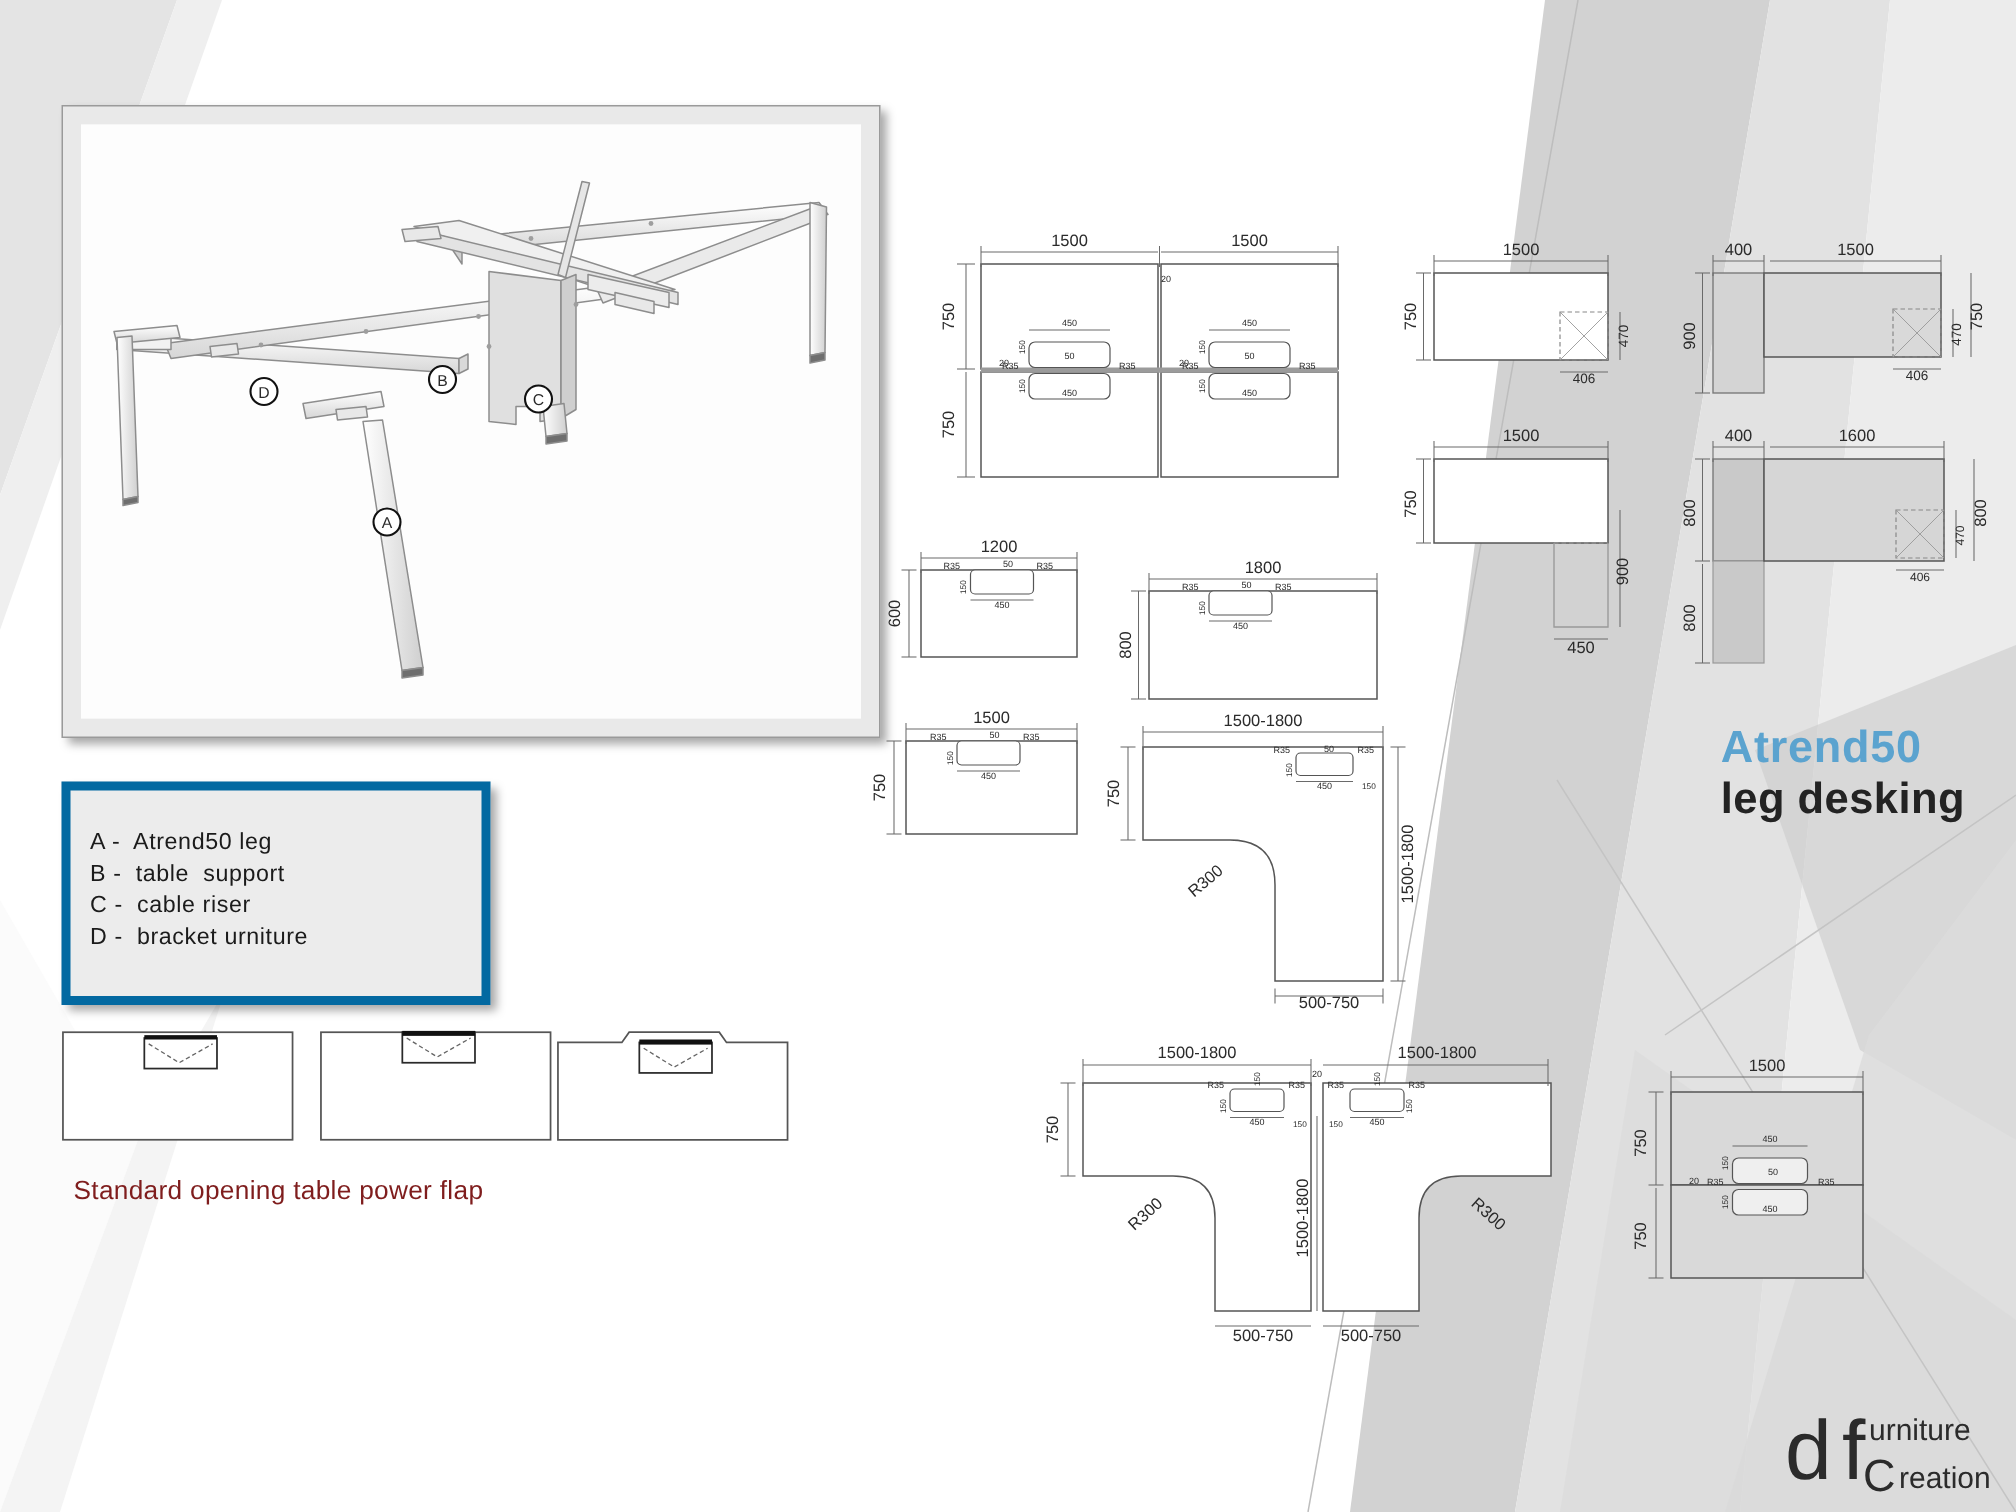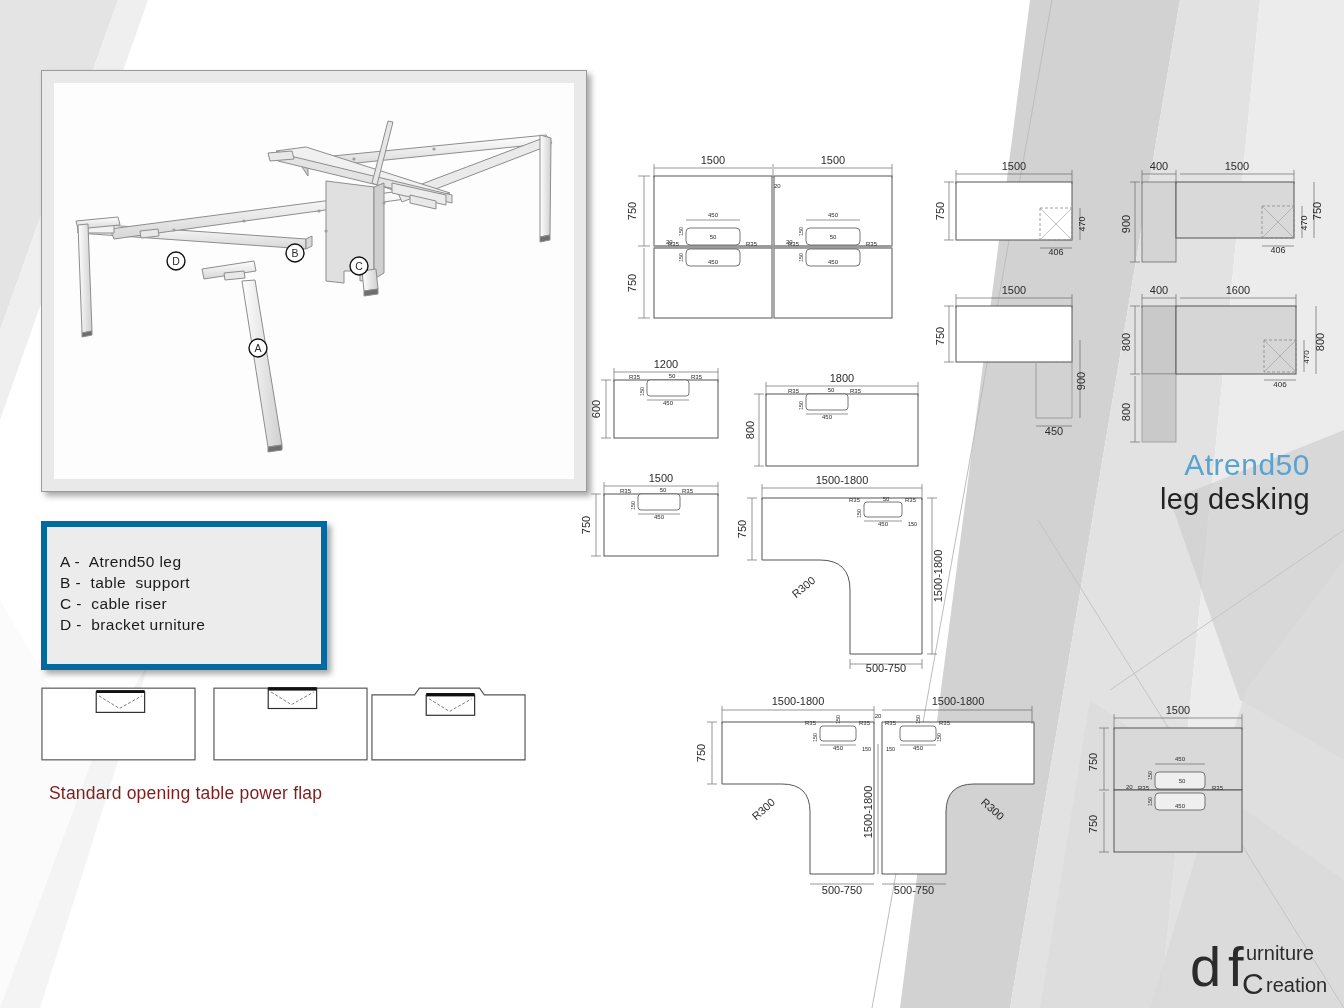--- a/index.html
+++ b/index.html
@@ -38,23 +38,23 @@
   
   .flap-row{position:absolute;left:41px;top:687px;width:500px;height:76px;}
   .flap{position:absolute;top:0;width:155px;height:74px;}
   .flap svg{width:100%;height:100%;display:block;}
   .flap-caption{
     position:absolute;left:49px;top:783px;
     font-size:17.5px;color:#7f1d1d;letter-spacing:.2px;white-space:nowrap;
   }
 
   
-  .title-wrap{position:absolute;right:34px;top:448px;text-align:right;}
+  .title-wrap{position:absolute;right:34px;top:482px;font-weight:bold;}
   .title-main{font-size:30px;color:#5ba3cf;letter-spacing:.5px;line-height:34px;}
-  .title-sub{font-size:29px;color:#232323;letter-spacing:.3px;line-height:34px;margin-left:28px;}
+  .title-sub{font-size:29px;color:#232323;letter-spacing:.3px;line-height:34px;}
 
   
   .logo{position:absolute;right:8px;bottom:8px;width:150px;height:70px;}
   .logo svg{width:100%;height:100%;display:block;}
 
   
   .cad{position:absolute;}
   .cad svg{display:block;overflow:visible;}
   text{font-family:"Liberation Sans", sans-serif;fill:#2b2b2b;}
 </style>

